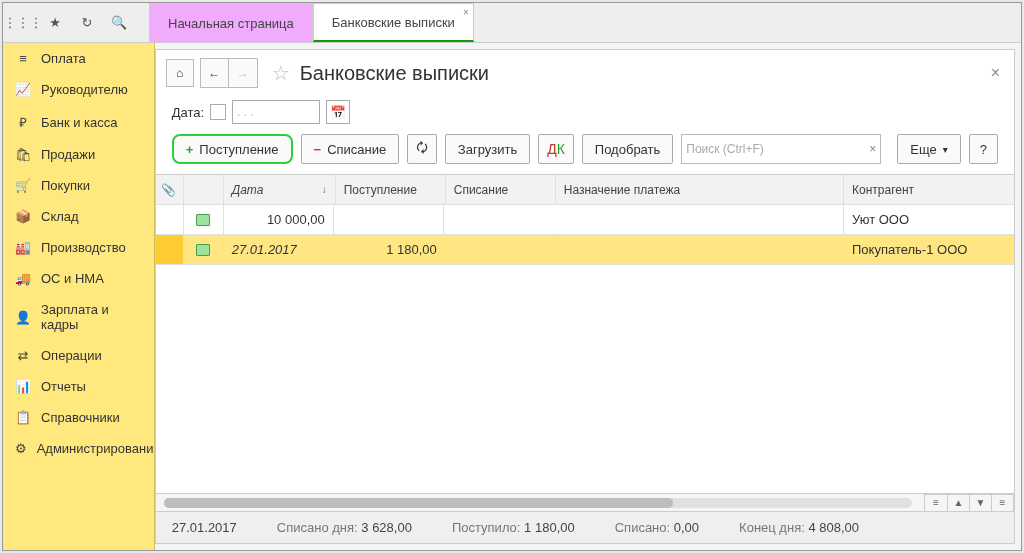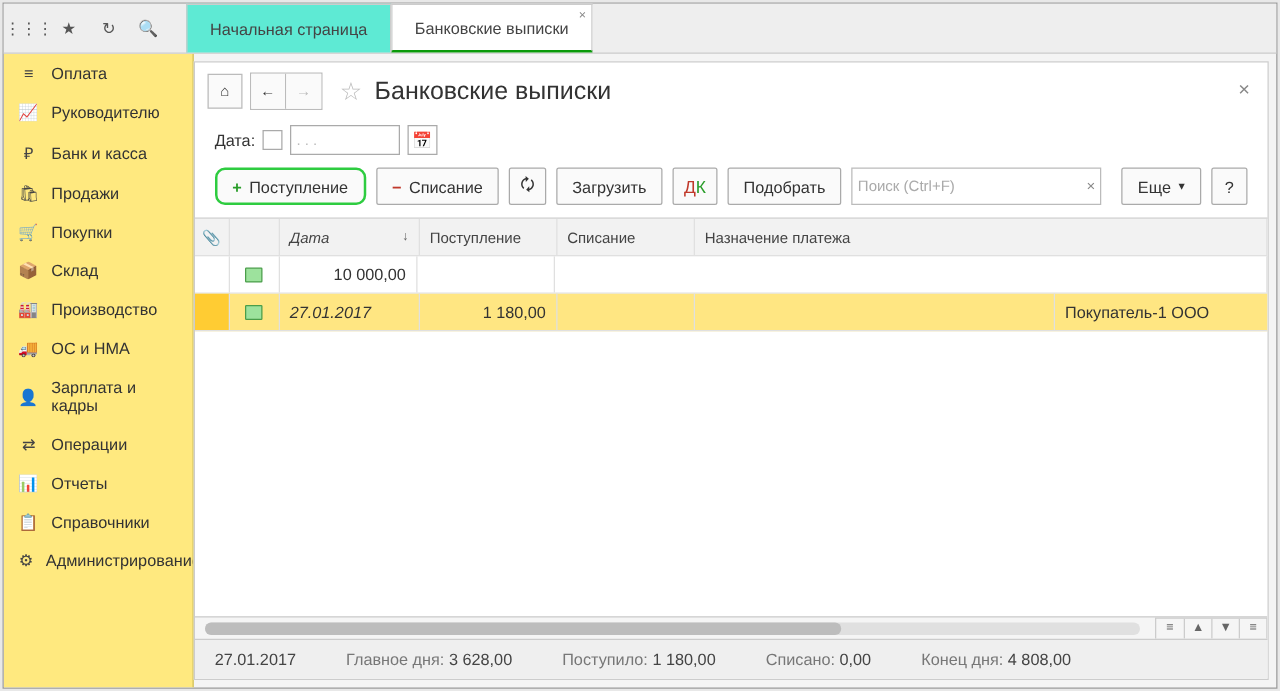--- a/index.html
+++ b/index.html
@@ -1,21 +1,21 @@
 <!DOCTYPE html>
 <html><head>
 <meta charset="utf-8">
 <style>
   * { box-sizing: border-box; font-family: Arial, sans-serif; }
   html, body { margin:0; padding:0; width:1024px; height:553px; background:#e8e8e8; overflow:hidden; font-size:13px; color:#333; }
   .window { width:1020px; height:549px; margin:2px; background:#f4f4f4; border:1px solid #999; display:flex; flex-direction:column; }
   .top-toolbar { height:40px; background:#eee; border-bottom:1px solid #ccc; display:flex; align-items:center; padding:0 6px; gap:4px; }
   .icon-btn { width:28px; height:28px; display:flex; align-items:center; justify-content:center; cursor:pointer; color:#555; }
   .tabs { display:flex; align-items:stretch; height:100%; margin-left:12px; }
-  .tab { padding:0 18px; display:flex; align-items:center; border:1px solid #ccc; border-bottom:none; background:#5eead4; position:relative; cursor:pointer; font-size:13px; color:#444; }
+  .tab { padding:0 18px; display:flex; align-items:center; border:1px solid #ccc; border-bottom:none; background:#f0abfc; position:relative; cursor:pointer; font-size:13px; color:#444; }
   .tab.active { background:#fff; border-bottom:2px solid #0a9a0a; }
   .tab .close { position:absolute; top:3px; right:4px; font-size:10px; color:#888; }
   .body { flex:1; display:flex; overflow:hidden; }
   .sidebar { width:175px; background:#ffe97f; border-right:1px solid #d0c060; overflow:hidden; }
   .side-item { display:flex; align-items:center; gap:10px; padding:8px 12px; cursor:pointer; font-size:13px; color:#333; }
   .side-icon { width:16px; text-align:center; color:#444; }
   .content { flex:1; background:#fff; display:flex; flex-direction:column; margin:6px 6px 6px 0; border:1px solid #ccc; }
   .content-header { display:flex; align-items:center; padding:8px 10px; gap:6px; }
   .sq-btn { height:28px; min-width:28px; border:1px solid #bbb; background:#fafafa; display:inline-flex; align-items:center; justify-content:center; cursor:pointer; padding:0 6px; font-size:12px; color:#333; }
   .title { font-size:20px; color:#333; margin-left:4px; }
@@ -195,30 +195,34 @@
             </div>
           <div class="c-in" style="justify-content:flex-start">
               <span>Поступление</span>
             </div>
           <div class="c-out" style="justify-content:flex-start">
               <span>Списание</span>
             </div>
           <div class="c-purp">
               <span>Назначение платежа</span>
             </div>
+          <div class="c-ctr">
+              <span>Контрагент</span>
+            </div>
         </div>
 
         <div class="gr">
           <div class="c-att"></div>
             <div class="c-ic">
               <span class="doc-icon"></span>
             </div>
           <div class="c-in">10 000,00</div>
           <div class="c-out"></div>
           <div class="c-purp"></div>
+          <div class="c-ctr">Уют ООО</div>
         </div>
         <div class="gr selected">
           <div class="c-att"></div>
             <div class="c-ic">
               <span class="doc-icon"></span>
             </div>
           <div class="c-date">27.01.2017</div>
           <div class="c-in">1 180,00</div>
           <div class="c-out"></div>
           <div class="c-purp"></div>
@@ -233,20 +237,20 @@
             <div>≡</div>
             <div>▲</div>
             <div>▼</div>
             <div>≡</div>
           </div>
         </div>
       </div>
 
       <div class="status">
         <span>27.01.2017</span>
-        <span><span class="lbl">Главное дня:</span> <span>3 628,00</span></span>
+        <span><span class="lbl">Списано дня:</span> <span>3 628,00</span></span>
         <span><span class="lbl">Поступило:</span> <span>1 180,00</span></span>
         <span><span class="lbl">Списано:</span> <span>0,00</span></span>
         <span><span class="lbl">Конец дня:</span> <span>4 808,00</span></span>
       </div>
     </div>
   </div>
 </div>
 
 </body></html>

